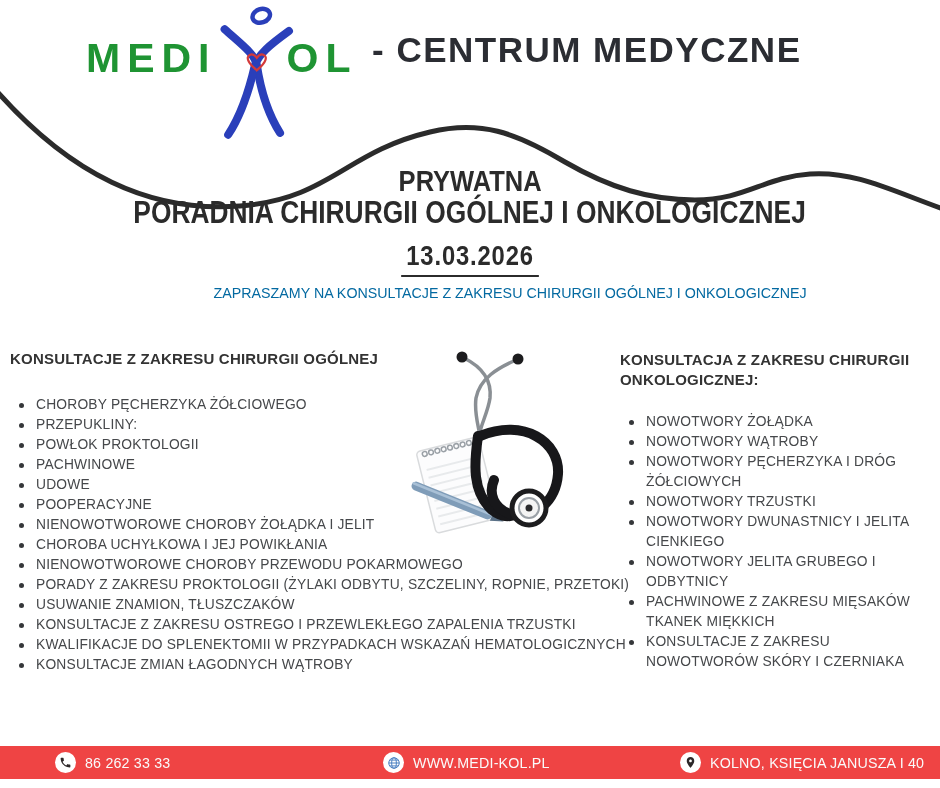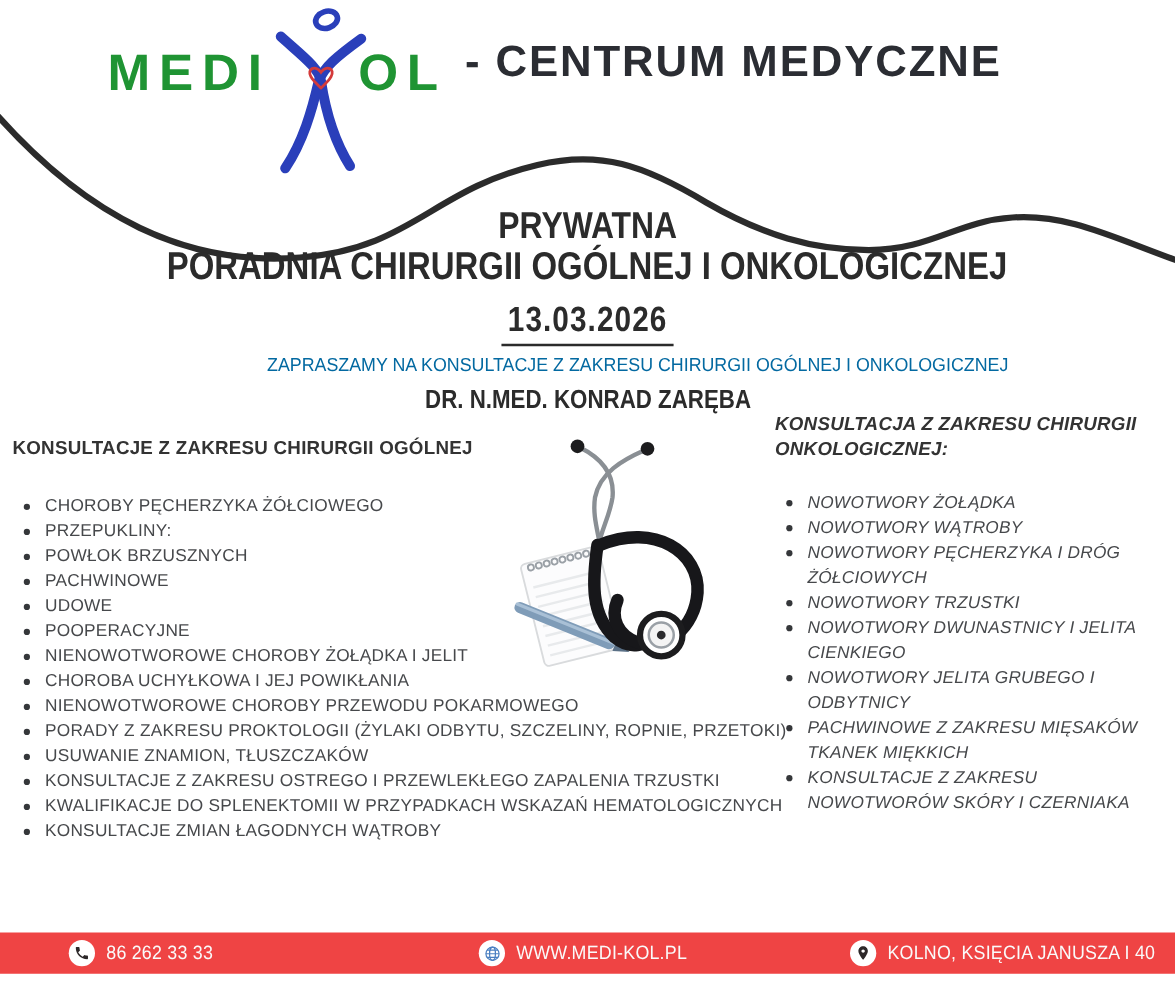--- a/index.html
+++ b/index.html
@@ -24,21 +24,21 @@
   .title2{top:196px;font-size:31px;font-weight:800;color:#2b2b2b;}
   .date-row{top:241px;}
   .date-text{font-size:28px;font-weight:700;color:#2b2b2b;letter-spacing:1px;
              border-bottom:2px solid #2b2b2b;padding:0 6px 3px;}
   .subtitle{top:285px;font-size:15px;font-weight:400;color:#0369a1;margin-left:40px;}
   .doctor{top:308px;font-size:21px;font-weight:800;color:#2b2b2b;}
 
   
   .col{position:absolute;}
   .col-left{left:10px;top:349px;width:640px;}
-  .col-right{left:620px;top:330px;width:316px;font-style:italic;}
+  .col-right{left:620px;top:350px;width:316px;}
   .col-head{font-size:15px;font-weight:700;color:#333333;letter-spacing:0.2px;line-height:20px;}
   .bullets{list-style:none;margin:26px 0 0 0;padding:0;}
   .col-right .bullets{margin-top:22px;}
   .bullets li{position:relative;padding-left:26px;font-size:13.8px;line-height:20px;
               color:#46484b;letter-spacing:0.2px;}
   .bullets li::before{content:"";position:absolute;left:9px;top:7.5px;width:5px;height:5px;
                       border-radius:50%;background:#35373a;}
 
   
   .stetho{position:absolute;left:408px;top:344px;width:175px;height:198px;}
@@ -78,30 +78,27 @@
   </div>
   <div class="h-center title2">
     <span class="cond">PORADNIA CHIRURGII OGÓLNEJ I ONKOLOGICZNEJ</span>
   </div>
   <div class="h-center date-row">
     <span class="cond date-text">13.03.2026</span>
   </div>
   <div class="h-center subtitle">
     <span class="cond95">ZAPRASZAMY NA KONSULTACJE Z ZAKRESU CHIRURGII OGÓLNEJ I ONKOLOGICZNEJ</span>
   </div>
-  <div class="h-center doctor">
-    <span class="cond">DR. N.MED. KONRAD ZARĘBA</span>
-  </div>
 
   <div class="col col-left">
     <div class="col-head">KONSULTACJE Z ZAKRESU CHIRURGII OGÓLNEJ</div>
     <ul class="bullets">
         <li>CHOROBY PĘCHERZYKA ŻÓŁCIOWEGO</li>
         <li>PRZEPUKLINY:</li>
-        <li>POWŁOK BRZUSZNYCH</li>
+        <li>POWŁOK PROKTOLOGII</li>
         <li>PACHWINOWE</li>
         <li>UDOWE</li>
         <li>POOPERACYJNE</li>
         <li>NIENOWOTWOROWE CHOROBY ŻOŁĄDKA I JELIT</li>
         <li>CHOROBA UCHYŁKOWA I JEJ POWIKŁANIA</li>
         <li>NIENOWOTWOROWE CHOROBY PRZEWODU POKARMOWEGO</li>
         <li>PORADY Z ZAKRESU PROKTOLOGII (ŻYLAKI ODBYTU, SZCZELINY, ROPNIE, PRZETOKI)</li>
         <li>USUWANIE ZNAMION, TŁUSZCZAKÓW</li>
         <li>KONSULTACJE Z ZAKRESU OSTREGO I PRZEWLEKŁEGO ZAPALENIA TRZUSTKI</li>
         <li>KWALIFIKACJE DO SPLENEKTOMII W PRZYPADKACH WSKAZAŃ HEMATOLOGICZNYCH</li>

